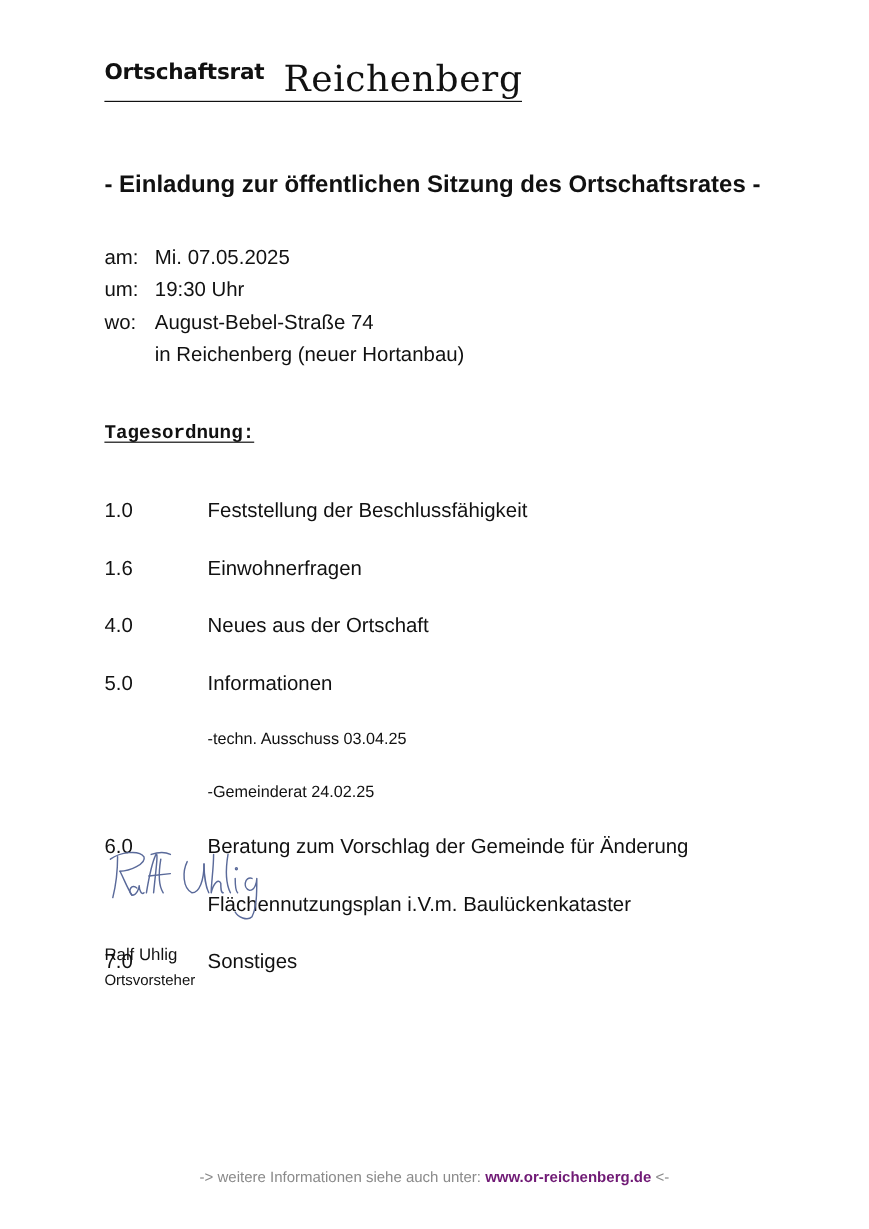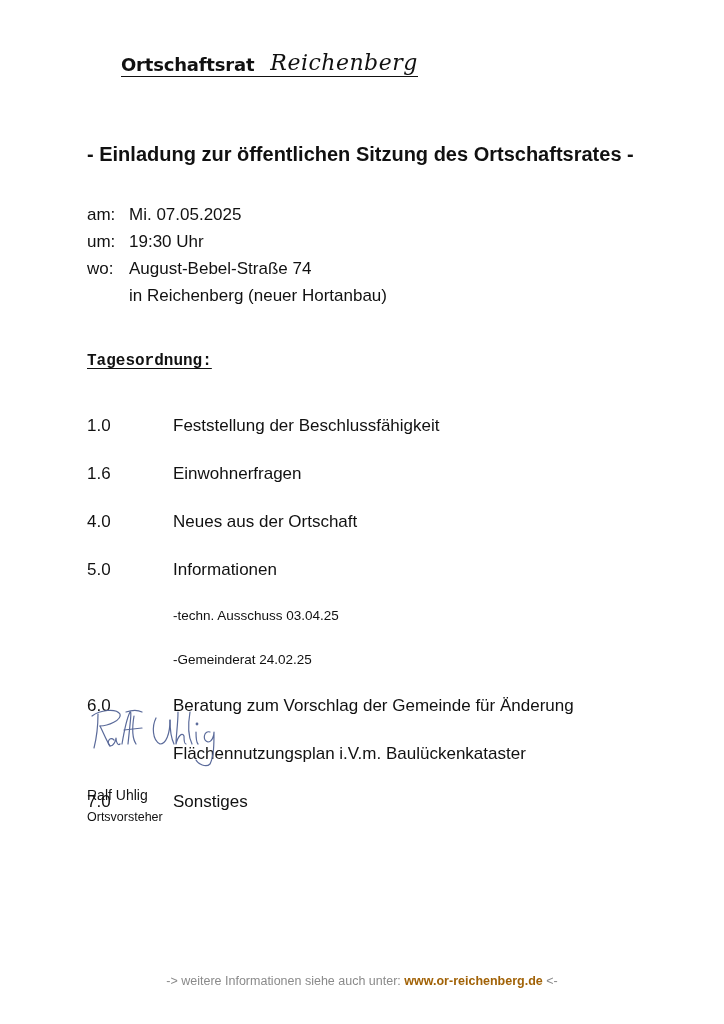--- a/index.html
+++ b/index.html
@@ -18,36 +18,34 @@
     .page {
       position: absolute;
       left: 0; top: 0;
       width: 724px; height: 1024px;
     }
     .header {
       position: absolute;
       left: 87px;
       top: 52px;
       display: flex;
-      align-items: flex-end;
+      align-items: flex-start;
       border-bottom: 1.5px solid #111;
       padding-bottom: 2px;
       line-height: 1;
-      margin-left: 34px;
     }
     .header-org {
       font-family: "DejaVu Sans", "Liberation Sans", sans-serif;
       font-weight: bold;
       font-size: 18px;
       letter-spacing: -0.2px;
     }
     .header-place {
       font-family: "DejaVu Serif", "Liberation Serif", serif;
-      font-style: italic;
-      font-size: 22px;
+      font-size: 30px;
       margin-left: 16px;
       letter-spacing: 0.5px;
     }
     .invitation-title {
       position: absolute;
       left: 87px;
       top: 143px;
       font-weight: bold;
       font-size: 20px;
       letter-spacing: 0px;
@@ -126,21 +124,21 @@
       left: 0;
       width: 724px;
       top: 974px;
       text-align: center;
       font-size: 12.5px;
       color: #8a8a8a;
       white-space: nowrap;
     }
     .footer .site {
       font-weight: bold;
-      color: #a16207;
+      color: #701a75;
     }
   </style>
 </head>
 <body>
 
 <div class="page">
 
   <div class="header">
     <span class="header-org">Ortschaftsrat</span>
     <span class="header-place">Reichenberg</span>

